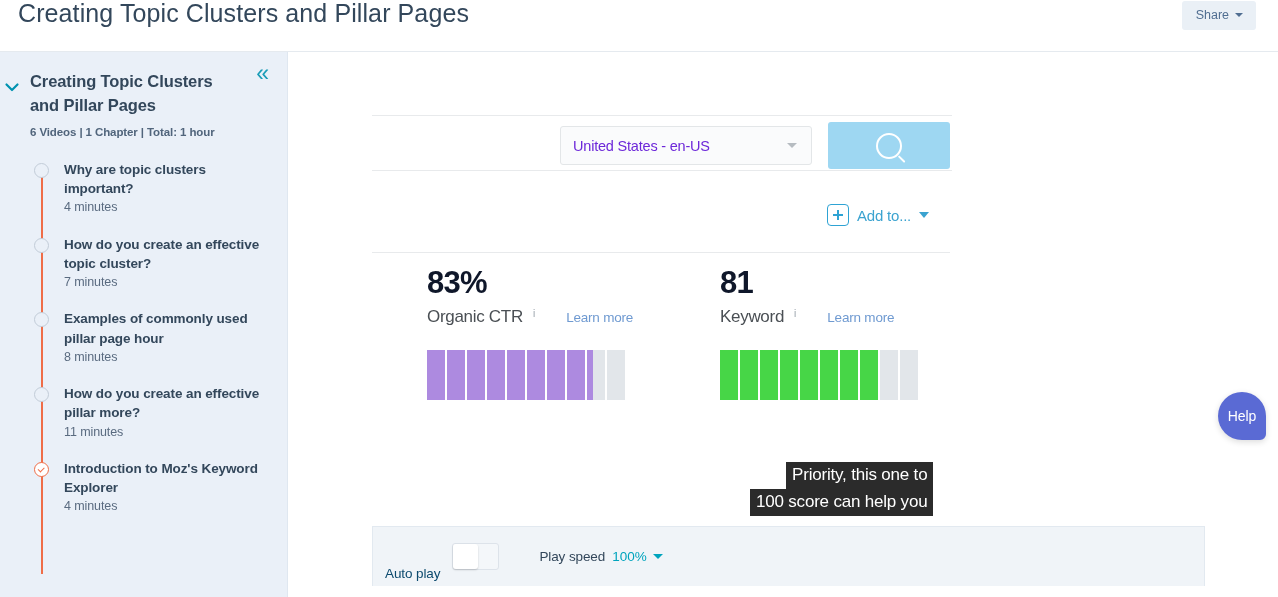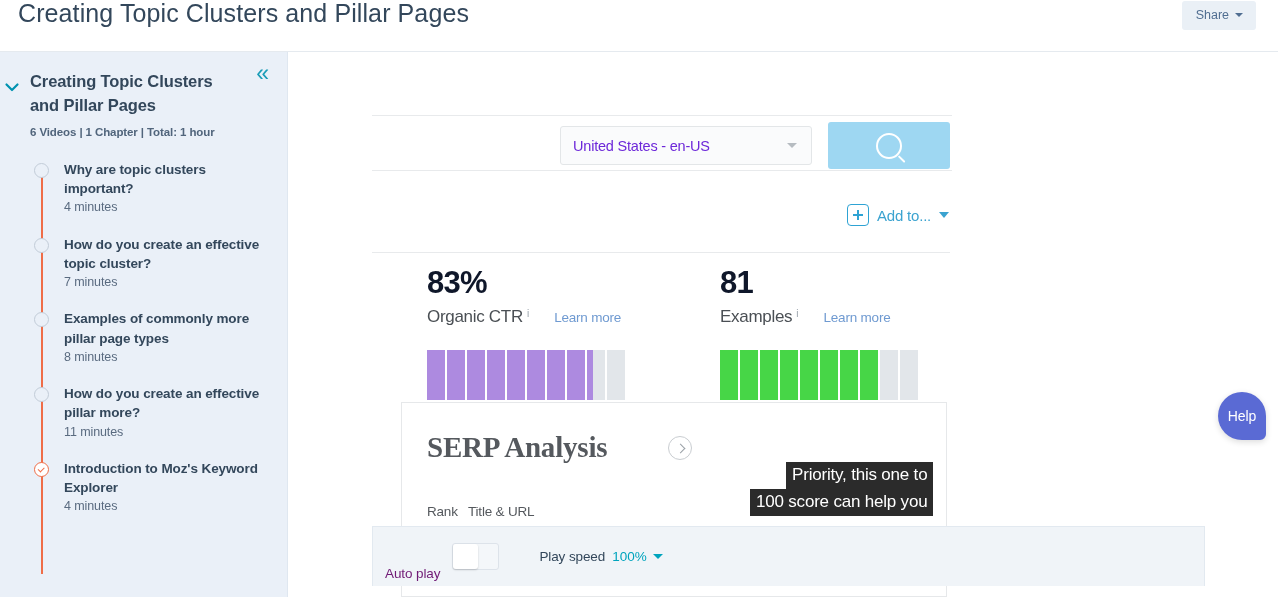--- a/index.html
+++ b/index.html
@@ -114,21 +114,21 @@
   .mag{
     width:22px;height:22px;border:2.4px solid #fff;border-radius:50%;position:relative;
   }
   .mag:after{
     content:"";position:absolute;right:-6px;bottom:-4px;width:9px;height:2.4px;
     background:#fff;transform:rotate(45deg);border-radius:2px;
   }
 
   .addto{
     position:absolute;left:455px;top:152px;display:flex;align-items:center;
-    gap:8px;cursor:pointer;margin-left:20px;
+    gap:8px;cursor:pointer;
   }
   .plus-box{
     width:22px;height:22px;border:1.4px solid #2ea3d4;border-radius:4px;
     position:relative;box-sizing:border-box;
   }
   .plus-box:before,.plus-box:after{
     content:"";position:absolute;background:#2ea3d4;
   }
   .plus-box:before{left:5px;top:9.3px;width:10px;height:2px;}
   .plus-box:after{left:9px;top:5px;width:2px;height:10px;}
@@ -136,21 +136,21 @@
   .addto-caret{
     width:0;height:0;border-left:5.5px solid transparent;border-right:5.5px solid transparent;
     border-top:6px solid #3ba3d0;
   }
 
   
   .metric{position:absolute;top:215px;}
   .metric.ctr{left:55px;}
   .metric.pri{left:348px;}
   .metric-value{font-size:31px;font-weight:700;color:#0f172a;letter-spacing:-.8px;line-height:1;}
-  .metric-row{display:flex;align-items:baseline;gap:4px;margin-top:9px;}
+  .metric-row{display:flex;align-items:baseline;gap:10px;margin-top:9px;}
   .metric-label{font-size:17px;color:#4a4f54;letter-spacing:-.3px;}
   .info-i{font-size:10px;color:#9aa3ab;position:relative;top:-5px;}
   .learn{font-size:13.5px;color:#6f9ad1;letter-spacing:-.2px;cursor:pointer;margin-left:21px;}
   .bars{display:flex;gap:2px;margin-top:23px;}
   .bar{width:18px;height:50px;background:#e2e6ea;position:relative;overflow:hidden;}
   .bar i{position:absolute;left:0;top:0;bottom:0;display:block;}
 
   
   .serp{
     position:absolute;left:29px;top:350px;width:546px;height:195px;
@@ -183,21 +183,21 @@
     background:#2b2b2b;color:#fff;font-size:17px;line-height:1.35;
     padding:2px 6px;white-space:nowrap;letter-spacing:-.2px;
   }
 
   
   .player{
     position:absolute;left:372px;top:526px;width:833px;height:60px;
     background:#f0f4f8;border:1px solid #e2e9f0;border-bottom:none;box-sizing:border-box;
     display:flex;align-items:center;padding-left:12px;z-index:40;
   }
-  .pl-label{font-size:13.5px;color:#701a75;letter-spacing:-.1px;margin-top:34px;}
+  .pl-label{font-size:13.5px;color:#0c4a6e;letter-spacing:-.1px;margin-top:34px;}
   .toggle{
     margin-left:12px;width:47px;height:27px;border:1px solid #dde3ea;border-radius:3px;
     background:#f4f7fa;display:flex;align-items:center;cursor:pointer;box-sizing:border-box;
   }
   .knob{
     width:25px;height:25px;background:#fff;border-radius:3px;
     box-shadow:0 1px 2px rgba(0,0,0,.18);
   }
   .pl-speed{margin-left:40px;font-size:13.5px;color:#33475b;letter-spacing:-.1px;}
   .speed-val{margin-left:7px;font-size:13.5px;color:#00a4bd;font-weight:400;cursor:pointer;}
@@ -251,21 +251,21 @@
       </div>
 
       <div class="lesson">
         <span class="dot"></span>
         <div class="lesson-name">How do you create an effective topic cluster?</div>
         <div class="lesson-dur">7 minutes</div>
       </div>
 
       <div class="lesson">
         <span class="dot"></span>
-        <div class="lesson-name">Examples of commonly more pillar page types</div>
+        <div class="lesson-name">Examples of commonly used pillar page hour</div>
         <div class="lesson-dur">8 minutes</div>
       </div>
 
       <div class="lesson">
         <span class="dot"></span>
         <div class="lesson-name">How do you create an effective pillar more?</div>
         <div class="lesson-dur">11 minutes</div>
       </div>
 
       <div class="lesson">
@@ -333,21 +333,21 @@
             <span class="bar" style="background: rgb(226, 230, 234);">
               <i style="background: rgb(173, 138, 224); width: 35%;"></i>
             </span>
             <span class="bar" style="background: rgb(226, 230, 234);"></span>
           </div>
       </div>
 
       <div class="metric pri">
         <div class="metric-value">81</div>
         <div class="metric-row">
-          <span class="metric-label">Examples</span>
+          <span class="metric-label">Keyword</span>
           <span class="info-i">i</span>
           <span class="learn">Learn more</span>
         </div>
         <div class="bars">
             <span class="bar" style="background: rgb(226, 230, 234);">
               <i style="background: rgb(71, 214, 71); width: 100%;"></i>
             </span>
             <span class="bar" style="background: rgb(226, 230, 234);">
               <i style="background: rgb(71, 214, 71); width: 100%;"></i>
             </span>
@@ -367,28 +367,20 @@
               <i style="background: rgb(71, 214, 71); width: 100%;"></i>
             </span>
             <span class="bar" style="background: rgb(226, 230, 234);">
               <i style="background: rgb(71, 214, 71); width: 100%;"></i>
             </span>
             <span class="bar" style="background: rgb(226, 230, 234);"></span>
             <span class="bar" style="background: rgb(226, 230, 234);"></span>
           </div>
       </div>
 
-      <div class="serp">
-        <div class="serp-title">SERP Analysis</div>
-        <div class="serp-arrow"></div>
-        <div class="th th-rank">Rank</div>
-        <div class="th th-title">Title &amp; URL</div>
-        <div class="th th-pa">PA</div>
-        <div class="th th-da">DA</div>
-      </div>
 
       <div class="caption">
         <span class="cap-line">Priority, this one to</span>
         <span class="cap-line">100 score can help you</span>
       </div>
 
     </div>
   </div>
 
   <div class="player">

